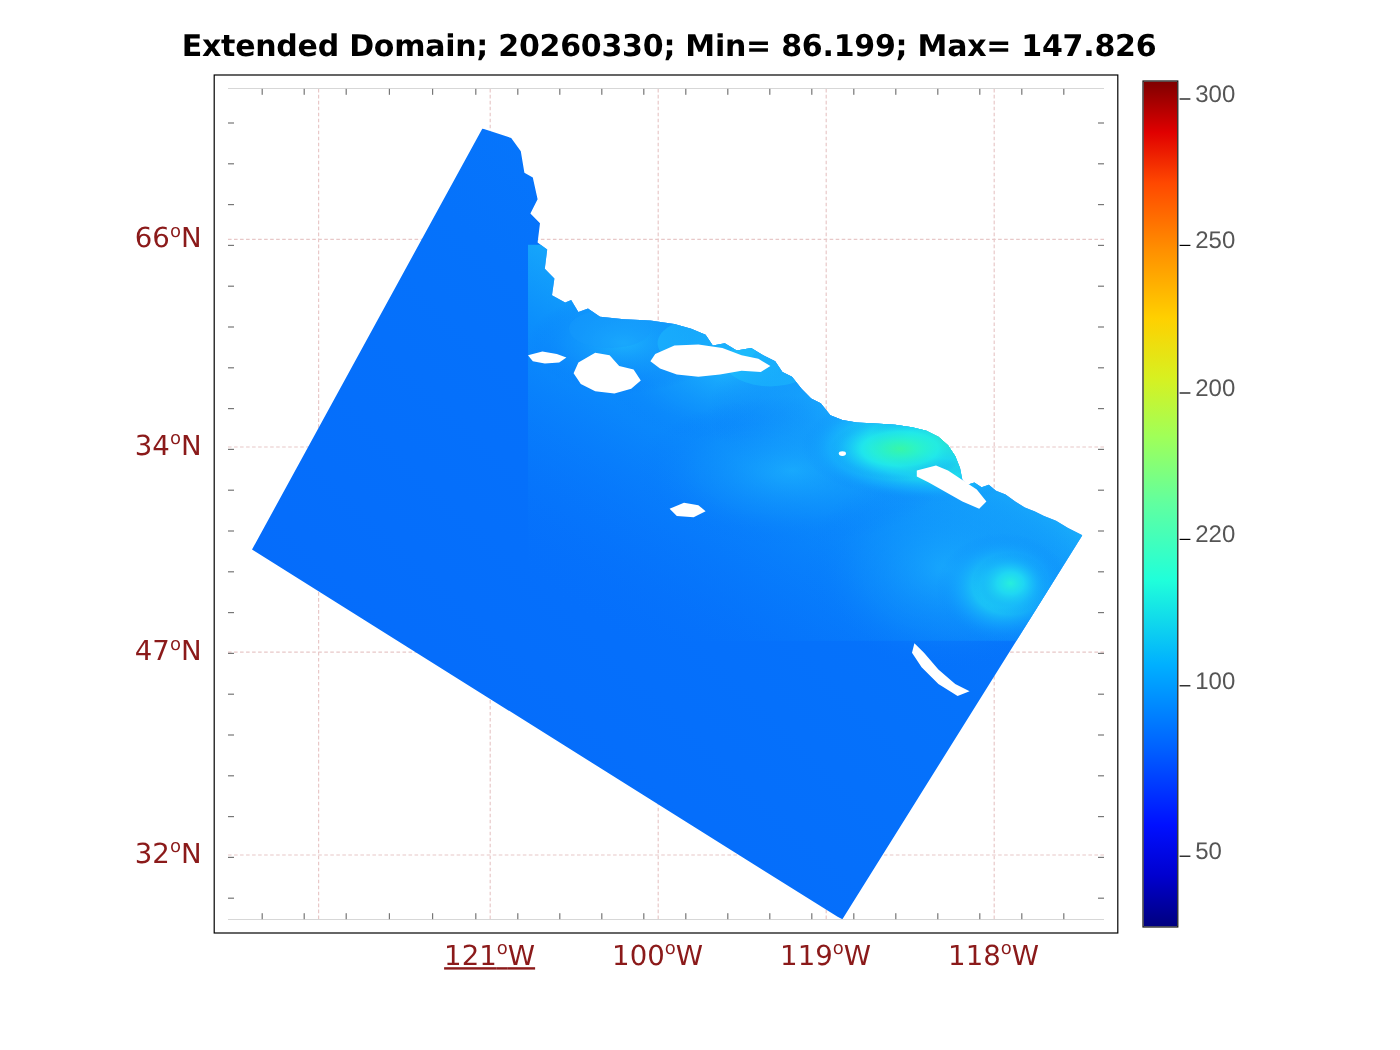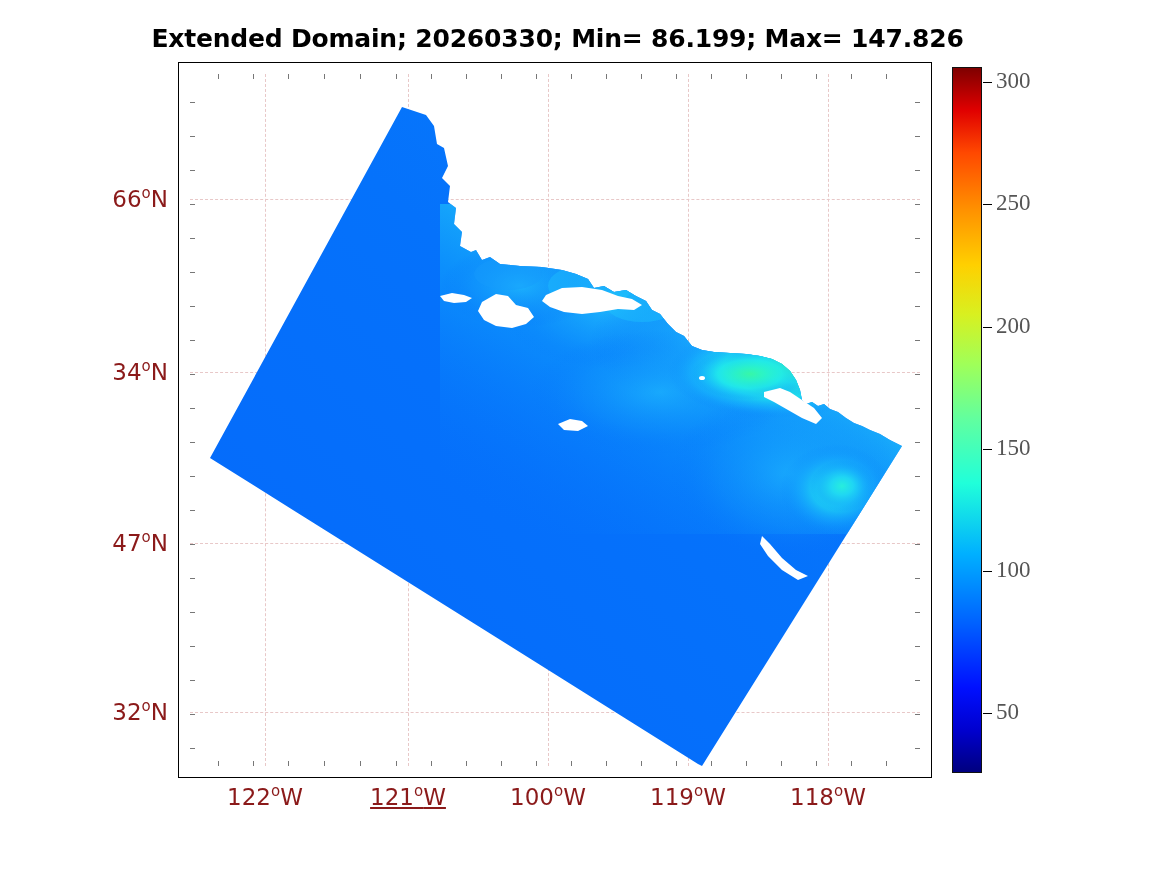--- a/index.html
+++ b/index.html
@@ -63,22 +63,22 @@
           #60FFA0  50%,
           #A0FF58  58%,
           #D8F020  65%,
           #FFD000  72%,
           #FF9000  80%,
           #FF4800  88%,
           #E00000  94%,
           #7F0000 100%);}
   .cb-tick{position:absolute;left:983px;width:9px;height:0;
            border-top:1.6px solid #000;}
-  .cb-lab{position:absolute;left:996px;color:#555;font-size:23px;
-          font-family:Liberation Serif, serif;
+  .cb-lab{position:absolute;left:996px;color:#555;font-size:20px;
+          font-family:Liberation Sans, sans-serif;
           white-space:nowrap;}
 </style>
 </head>
 <body>
 
 <div id="fig">
 
   <div class="title">Extended Domain; 20260330; Min= 86.199; Max= 147.826</div>
 
   <div class="axes">
@@ -340,23 +340,20 @@
   <div class="lab ylab" style="left:50px;top:359px;width:118px;">
     <span>34</span><sup>o</sup><span>N</span>
   </div>
   <div class="lab ylab" style="left:50px;top:530px;width:118px;">
     <span>47</span><sup>o</sup><span>N</span>
   </div>
   <div class="lab ylab" style="left:50px;top:699px;width:118px;">
     <span>32</span><sup>o</sup><span>N</span>
   </div>
 
-  <div class="lab" style="left:185px;top:784px;width:160px;text-align:center;">
-    <span>122</span><sup>o</sup><span>W</span>
-  </div>
   <div class="lab" style="left:328px;top:784px;width:160px;text-align:center;text-decoration:underline;">
     <span>121</span><sup>o</sup><span>W</span>
   </div>
   <div class="lab" style="left:468px;top:784px;width:160px;text-align:center;">
     <span>100</span><sup>o</sup><span>W</span>
   </div>
   <div class="lab" style="left:608px;top:784px;width:160px;text-align:center;">
     <span>119</span><sup>o</sup><span>W</span>
   </div>
   <div class="lab" style="left:748px;top:784px;width:160px;text-align:center;">
@@ -368,17 +365,17 @@
   <div class="cb-tick" style="top:82px"></div>
   <div class="cb-tick" style="top:204px"></div>
   <div class="cb-tick" style="top:327px"></div>
   <div class="cb-tick" style="top:449px"></div>
   <div class="cb-tick" style="top:571px"></div>
   <div class="cb-tick" style="top:713px"></div>
 
   <div class="cb-lab" style="top:68px">300</div>
   <div class="cb-lab" style="top:190px">250</div>
   <div class="cb-lab" style="top:313px">200</div>
-  <div class="cb-lab" style="top:435px">150</div>
+  <div class="cb-lab" style="top:435px">220</div>
   <div class="cb-lab" style="top:557px">100</div>
   <div class="cb-lab" style="top:699px">50</div>
 
 </div>
 
 </body></html>

